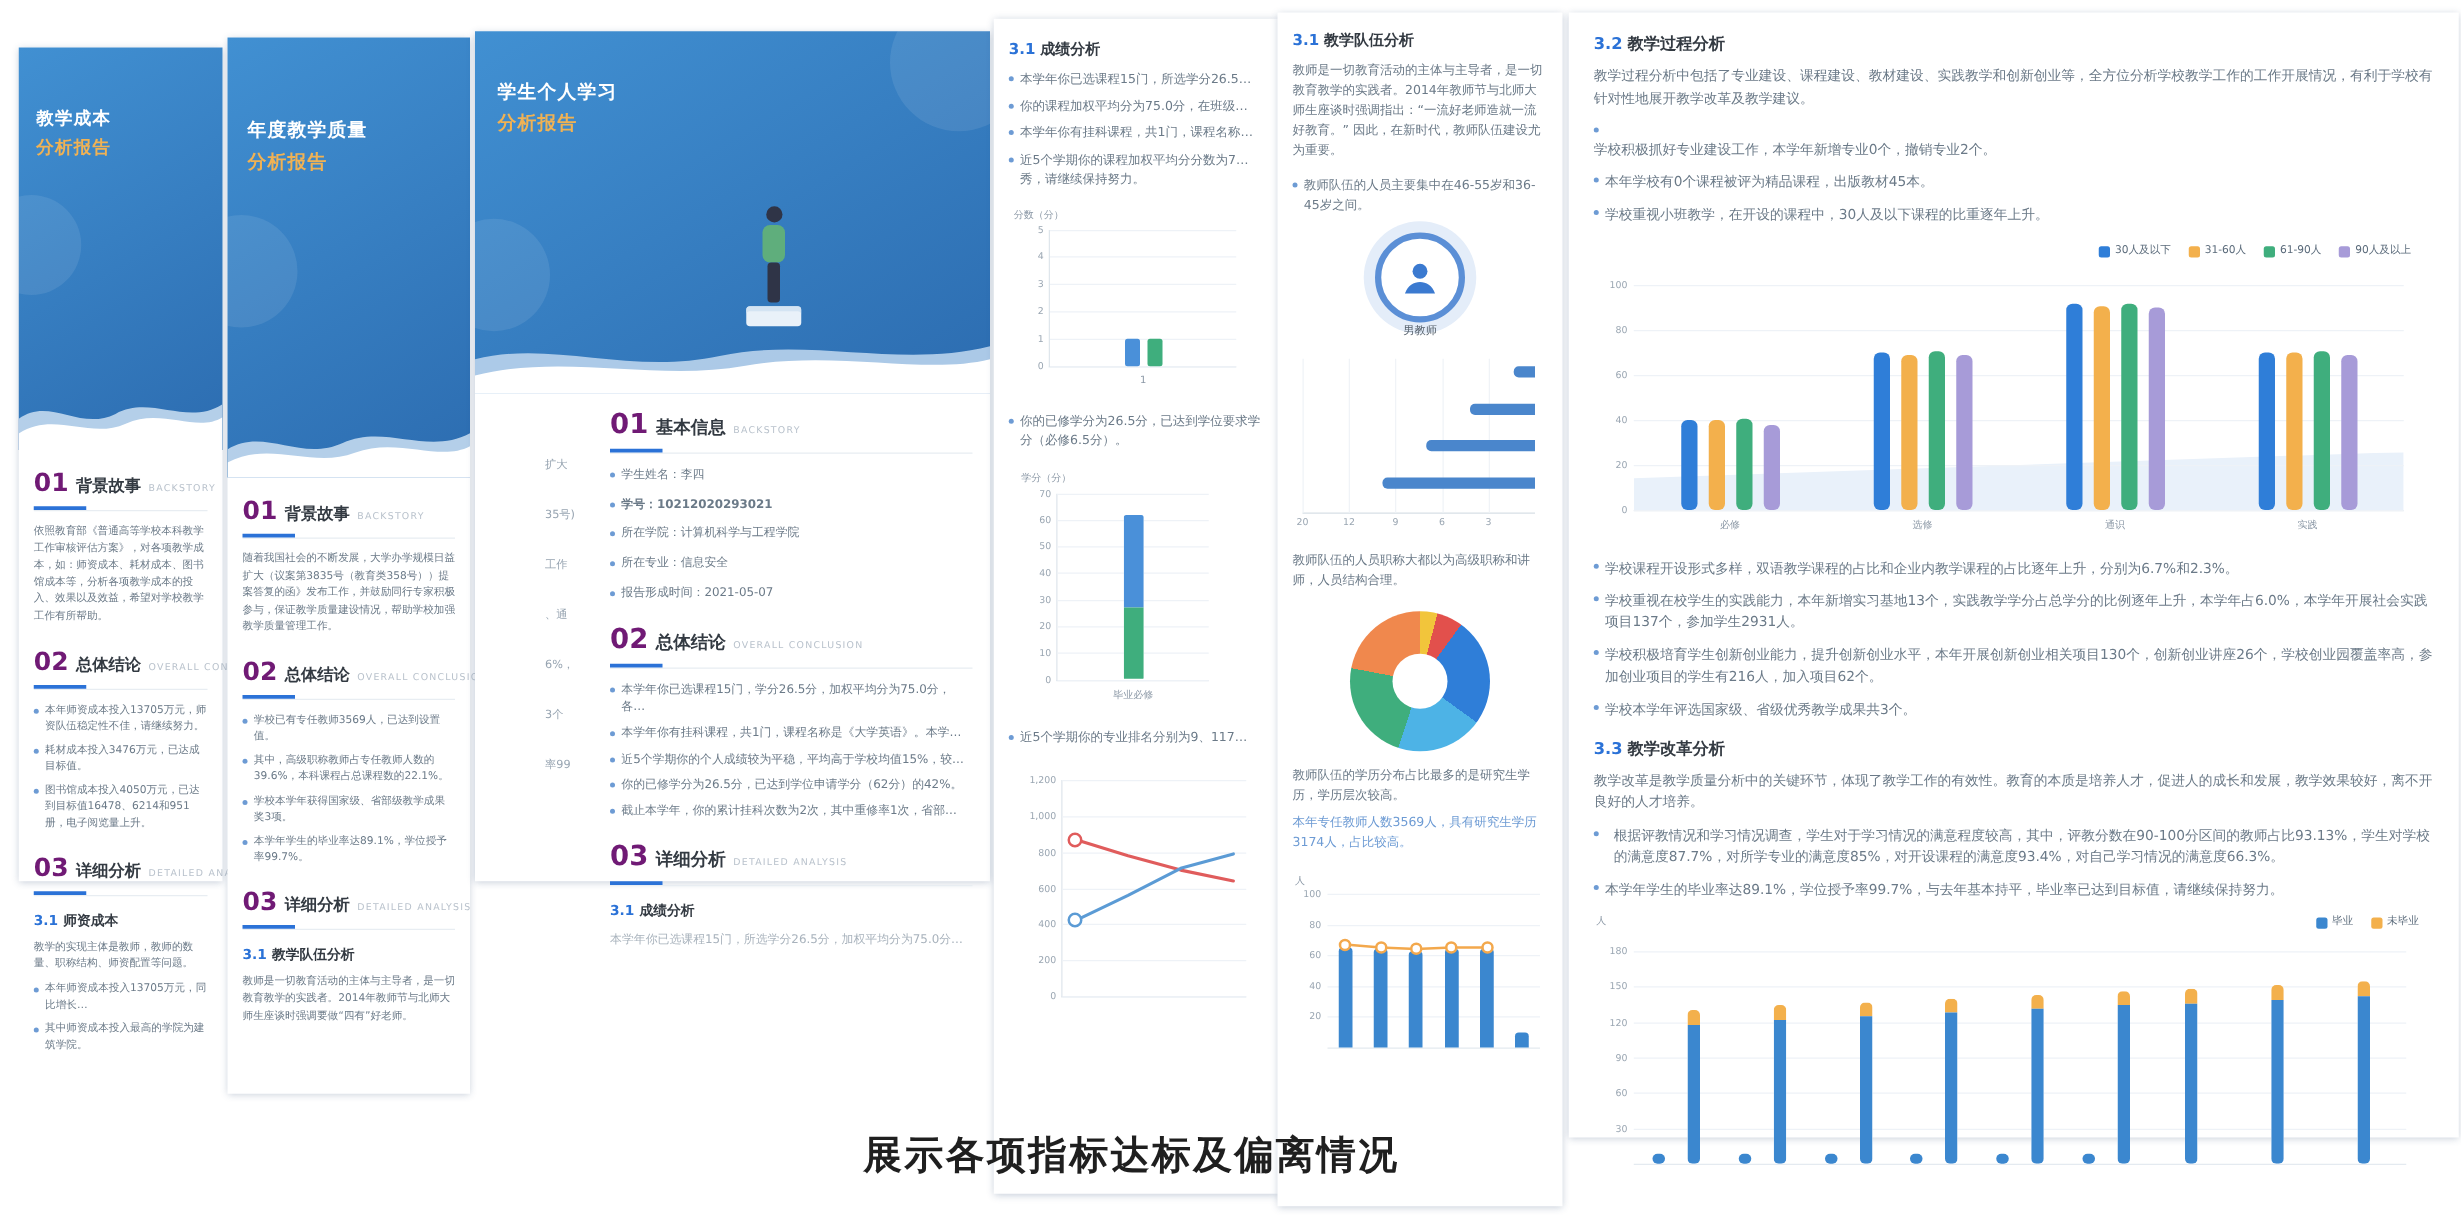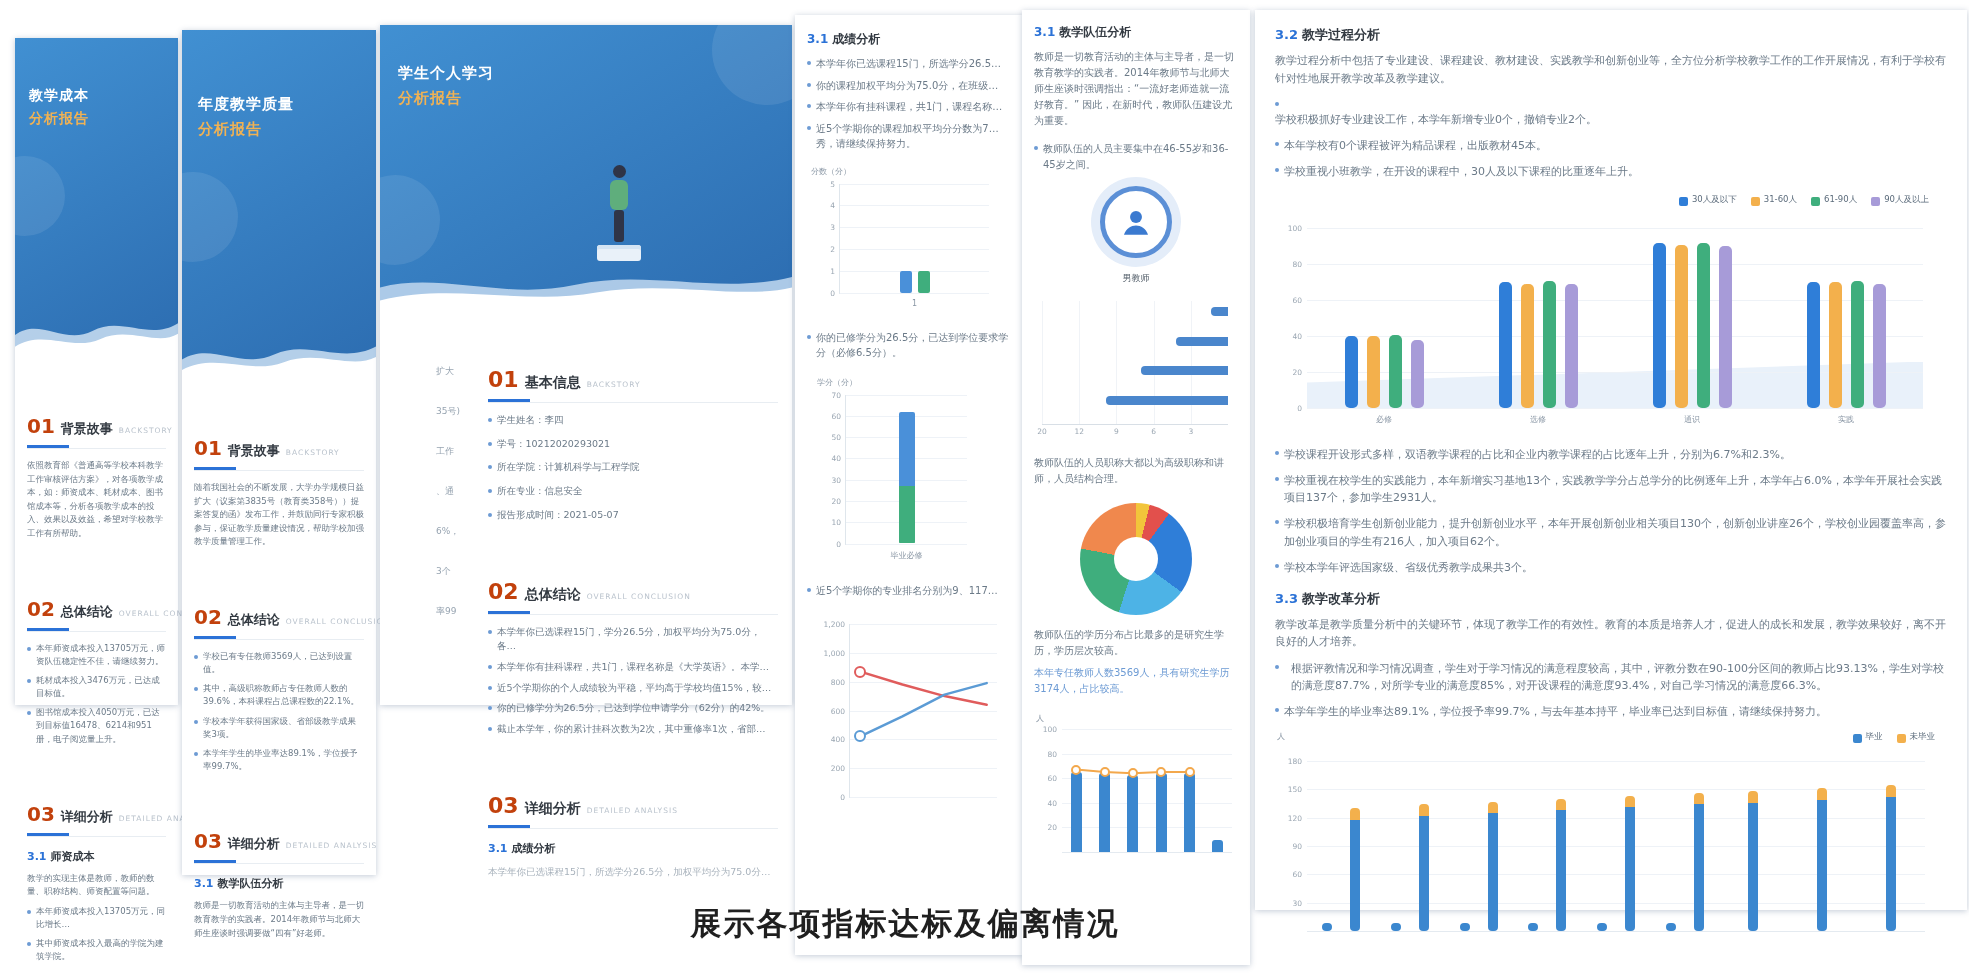--- a/index.html
+++ b/index.html
@@ -17,21 +17,21 @@
   .figure{position:absolute;width:46px;height:118px;}
   .fig-head{width:13px;height:13px;border-radius:50%;background:#2f3447;margin:0 auto;}
   .fig-body{width:18px;height:30px;border-radius:6px;background:#5fae7c;margin:2px auto 0;}
   .fig-legs{width:10px;height:32px;background:#2f3447;margin:0 auto;border-radius:3px;}
   .fig-base{width:44px;height:16px;background:#e9f1f9;border-radius:3px;margin:3px auto 0;box-shadow:inset 0 4px 0 #d4e4f3;}
   
   .content{padding:14px 12px;}
   .sec{margin-top:16px;}
   .sec:first-child{margin-top:0;}
   .sec-head{display:flex;align-items:baseline;gap:6px;white-space:nowrap;}
-  .sec-num{color:#c2410c;font-size:20px;font-weight:bold;margin-top:40px;}
+  .sec-num{color:#701a75;font-size:20px;font-weight:bold;}
   .sec-title{font-size:13px;font-weight:bold;color:#333a42;}
   .sec-en{font-size:7.5px;color:#b9c2cc;letter-spacing:1px;}
   .sec-rule{position:relative;border-bottom:1px solid #e8edf2;height:4px;margin:6px 0 10px;}
   .sec-rule::before{content:"";position:absolute;left:0;top:1px;width:42px;height:3px;background:#2b72d7;}
   .sub{font-weight:bold;color:#333a42;font-size:11px;margin:12px 0 8px;}
   .sub .sub-no{color:#2b72d7;margin-right:4px;}
   .para{line-height:1.6;color:#6b7a88;margin:6px 0;}
   .bullets{margin:4px 0;}
   .bullet{display:flex;gap:5px;line-height:1.55;color:#6b7a88;margin:6px 0;}
   .dot{width:4px;height:4px;border-radius:50%;background:#6d9bd4;margin-top:5px;flex:none;}
@@ -73,21 +73,21 @@
   .lmark{position:absolute;width:6px;height:6px;border:2px solid;background:#fff;border-radius:50%;transform:translate(-50%,-50%);}
   .marker{position:absolute;width:8px;height:8px;border:2px solid;background:#fff;border-radius:50%;transform:translate(-50%,-50%);}
   .floor{position:absolute;left:0;right:0;bottom:0;height:26%;background:#e9f1fa;clip-path:polygon(0 45%,100% 0,100% 100%,0 100%);}
   .hb{position:absolute;right:0;height:9px;border-radius:4px 0 0 4px;}
   .donut{width:112px;height:112px;border-radius:50%;position:relative;}
   .donut::after{content:"";position:absolute;inset:30%;background:#fff;border-radius:50%;}
   
   .avatar-wrap{margin:14px 0 10px;}
   .avatar-ring{width:62px;height:62px;border-radius:50%;background:#fff;border:5px solid #5b8fd6;box-shadow:0 0 0 9px #e4edf9;display:flex;align-items:center;justify-content:center;margin:0 auto;}
   .person{width:34px;height:34px;}
-  .avatar-label{text-align:center;font-size:9px;color:#55606b;margin-top:14px;}
+  .avatar-label{text-align:center;font-size:9px;color:#55606b;}
   .caption{position:absolute;left:0;top:903px;width:1810px;text-align:center;font-size:31px;font-weight:bold;color:#1f1f1f;letter-spacing:2px;z-index:10;}
 </style>
 </head>
 <body>
 
 <div class="page fs8" style="left:15px;top:38px;width:163px;height:667px;z-index:1;">
   <div class="cover" style="height:322px;">
     <div class="deco" style="width:80px;height:80px;left:-30px;top:118px;"></div>
     <div class="cover-title" style="left:14px;top:46px;font-size:14px;">
       <div class="l1">教学成本</div>
@@ -252,21 +252,21 @@
         <span class="sec-num" style="font-size:22px;">01</span>
         <span class="sec-title" style="font-size:14px;">基本信息</span>
         <span class="sec-en">BACKSTORY</span>
       </div>
       <div class="sec-rule"></div>
       <div class="bullets">
           <div class="bullet" style="margin:9px 0;">
             <span class="dot"></span>
             <span>学生姓名：李四</span>
           </div>
-          <div class="bullet" style="margin:9px 0;">
+          <div class="bullet" style="margin:9px 0;font-weight:bold;">
             <span class="dot"></span>
             <span>学号：10212020293021</span>
           </div>
           <div class="bullet" style="margin:9px 0;">
             <span class="dot"></span>
             <span>所在学院：计算机科学与工程学院</span>
           </div>
           <div class="bullet" style="margin:9px 0;">
             <span class="dot"></span>
             <span>所在专业：信息安全</span>

